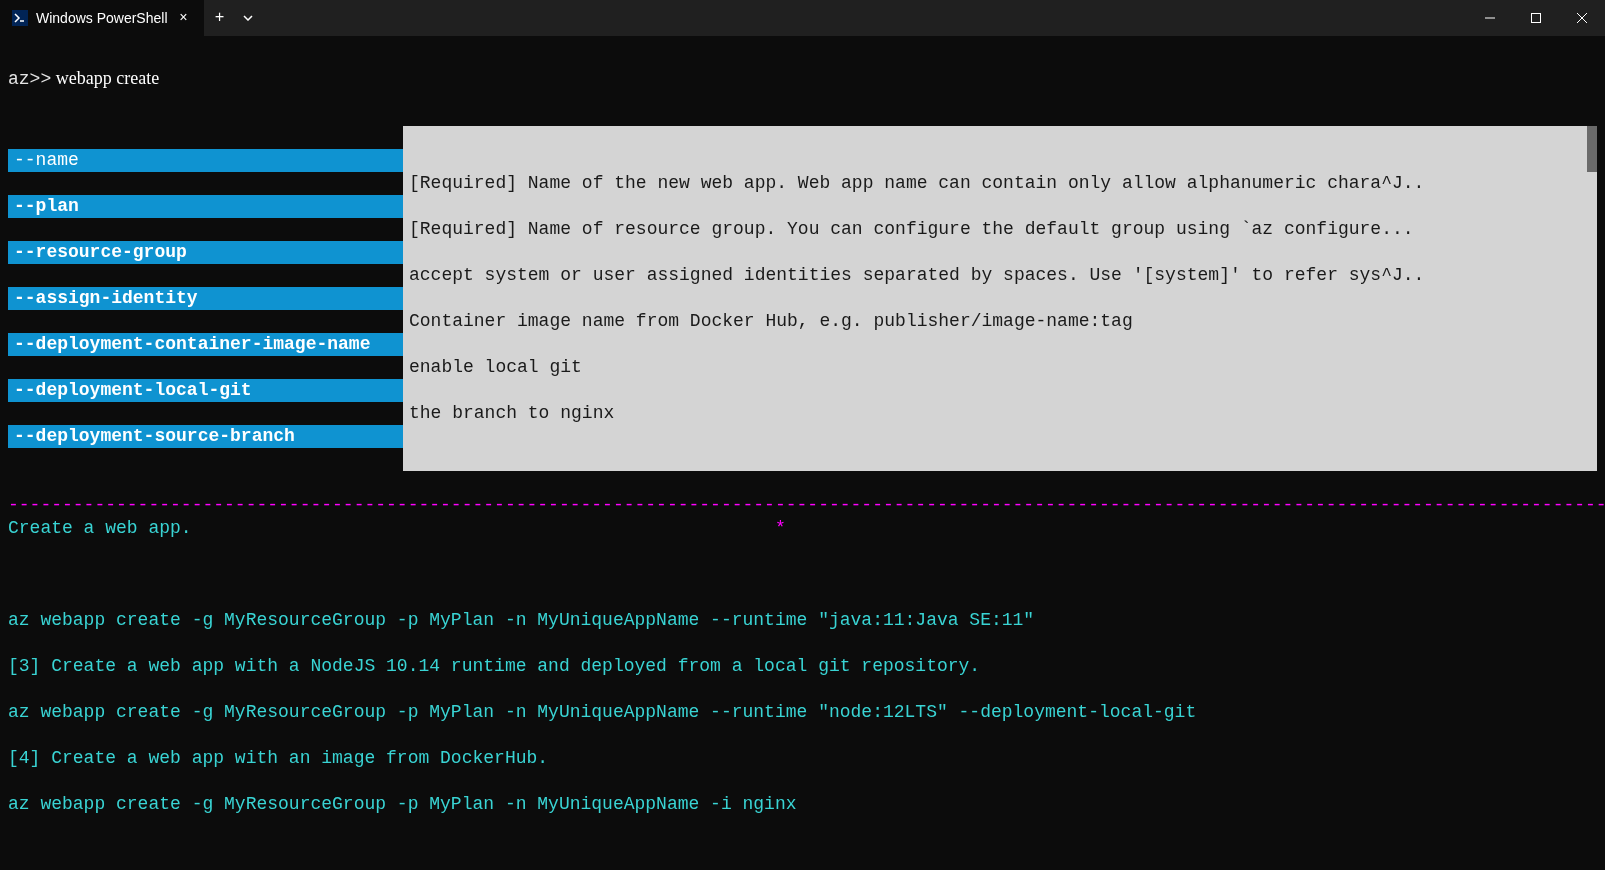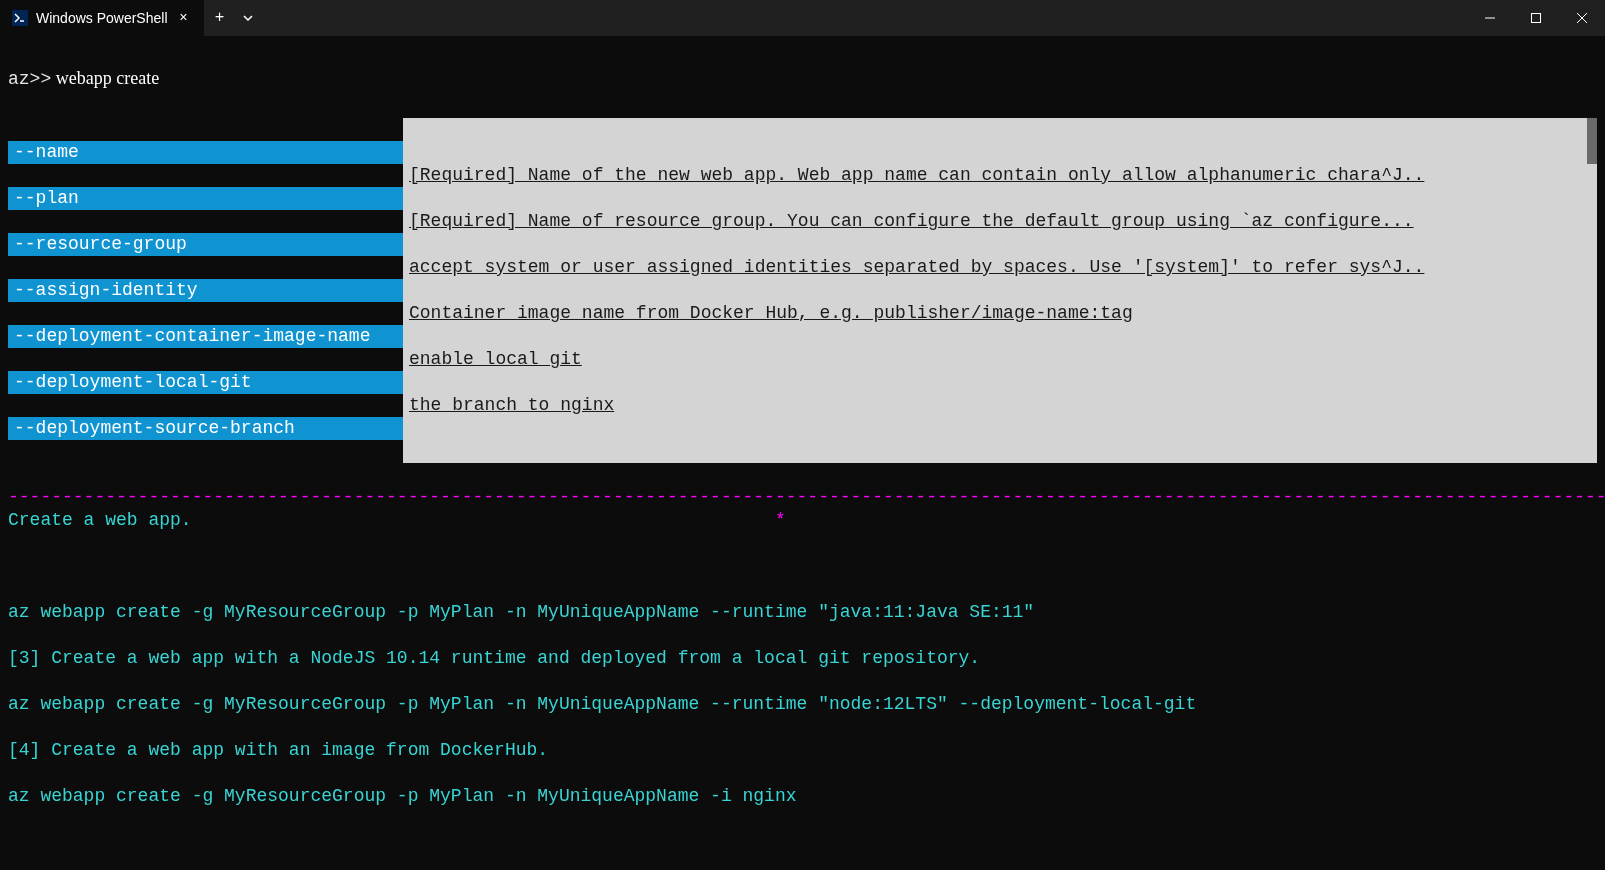--- a/index.html
+++ b/index.html
@@ -13,26 +13,26 @@
   .new-tab { width: 32px; height: 36px; display: flex; align-items: center; justify-content: center; color: #ffffff; font-size: 16px; cursor: pointer; }
   .dropdown-btn { width: 24px; height: 36px; display: flex; align-items: center; justify-content: center; color: #ffffff; cursor: pointer; }
   .titlebar-spacer { flex: 1; }
   .win-controls { display: flex; }
   .win-btn { width: 46px; height: 36px; display: flex; align-items: center; justify-content: center; color: #ffffff; cursor: pointer; font-family: 'Segoe UI', sans-serif; }
   
   .terminal { padding: 8px 8px 0 8px; font-size: 18px; line-height: 23px; white-space: pre; }
   .prompt { color: #e5e5e5; font-weight: normal; }
   .cmd-text { color: #ffffff; font-family: Liberation Serif, serif; }
   
-  .completion { display: flex; margin-top: 4px; justify-content: flex-end; }
+  .completion { display: flex; margin-top: 12px; justify-content: flex-end; }
   .comp-left { width: 395px; }
   .comp-right { flex: 1; background: #d4d4d4; color: #1a1a1a; padding: 0 6px; position: relative; }
   .comp-item-sel { background: #0f93d1; color: #ffffff; padding: 0 6px; }
-  .comp-item { background: #0f93d1; color: #ffffff; padding: 0 6px; }
-  .comp-desc { display: block; text-decoration: underline; }
+  .comp-item { background: #0f93d1; color: #ffffff; padding: 0 6px; font-weight: bold; }
+  .comp-desc { display: block; }
   .comp-scroll { position: absolute; right: 0; top: 0; width: 10px; height: 46px; background: #6a6a6a; }
   
   .dashed { color: #ff00ff; }
   .help-title { color: #39d4d4; }
   .star { color: #ff00ff; }
   .example { color: #39d4d4; }
   
   .row { display: block; }
 </style>
 </head>

